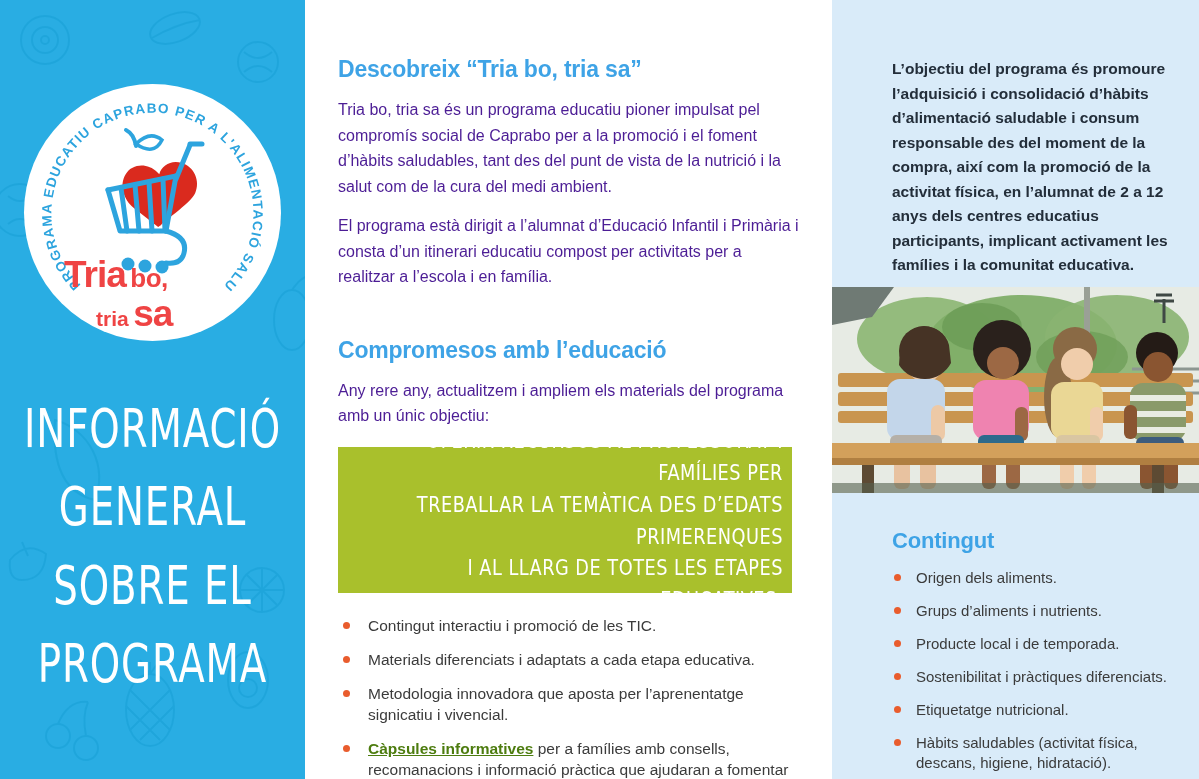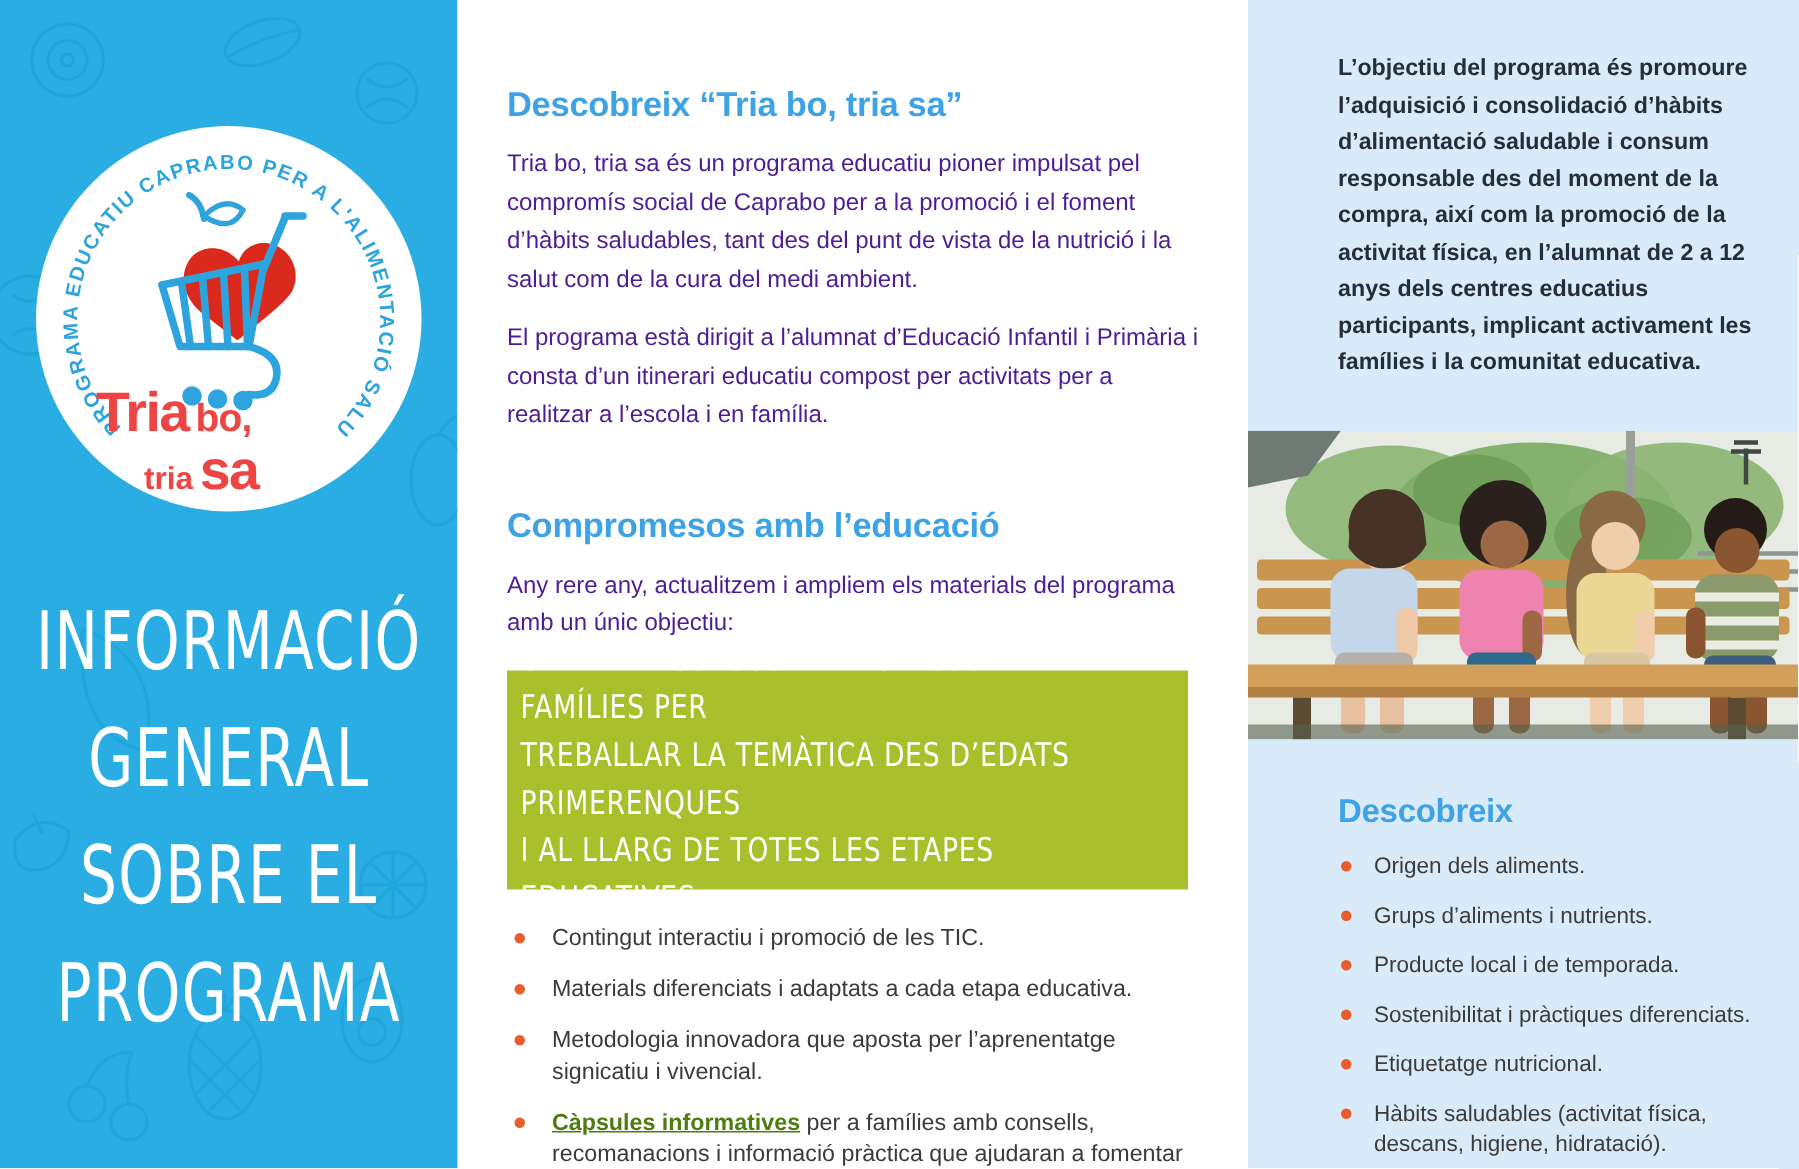--- a/index.html
+++ b/index.html
@@ -21,31 +21,31 @@
                  font-family:"DejaVu Sans", sans-serif;
                  transform:scale(0.88,1.22); transform-origin:top center; }
 
   
   .middle-panel { position:absolute; left:305px; top:0; width:527px; height:574px; background:#ffffff; padding:0 32px 0 33px; }
   .h-blue { color:#3ea3e6; font-weight:bold; font-size:23px; letter-spacing:-0.2px; }
   .mid-h1 { margin-top:56px; }
   .body-p { margin-top:14px; color:#4c1d95; font-size:16px; line-height:25.5px; }
   .mid-h2 { margin-top:47px; }
   .highlight-box { margin-top:18px; width:454px; height:146px; background:#a9c02c; color:#ffffff;
-                   display:flex; flex-direction:column; justify-content:center; text-align:left; }
+                   display:flex; flex-direction:column; justify-content:center; text-align:right; }
   .highlight-inner { transform:scale(0.96,1.18); letter-spacing:0.5px; font-size:18.5px; line-height:27px;
                      font-family:"DejaVu Sans", sans-serif; font-weight:400; }
   ul.bullets { list-style:none; margin-top:22px; }
   ul.bullets li { position:relative; padding-left:30px; margin-bottom:13px; color:#3b3b3b; font-size:15.5px; line-height:21px; }
   ul.bullets li::before { content:""; position:absolute; left:5px; top:7px; width:7px; height:7px; border-radius:50%; background:#e95c2d; }
   a.caps-link { color:#4d7c0f; font-weight:bold; text-decoration:underline; }
 
   
   .right-panel { position:absolute; left:832px; top:0; width:367px; height:779px; background:#d9ebf9; }
-  .objective { position:absolute; left:60px; top:34px; width:282px; color:#232e3a; font-weight:bold;
+  .objective { position:absolute; left:60px; top:57px; width:282px; color:#232e3a; font-weight:bold;
                font-size:15.5px; line-height:24.5px; }
   .photo { position:absolute; left:0; top:287px; width:367px; height:206px; overflow:hidden; }
   .contents-block { position:absolute; left:60px; top:528px; width:290px; }
   .contents-h { font-size:22px; }
   ul.contents-list { list-style:none; margin-top:14px; }
   ul.contents-list li { position:relative; padding-left:24px; margin-bottom:13px; color:#3b3b3b; font-size:15px; line-height:20px; }
   ul.contents-list li::before { content:""; position:absolute; left:2px; top:6px; width:7px; height:7px; border-radius:50%; background:#e95c2d; }
 </style>
 </head>
 <body>
@@ -242,21 +242,21 @@
 
         <rect x="0" y="156" width="367" height="15" fill="#d3a05b"></rect>
         <rect x="0" y="171" width="367" height="7" fill="#b07f41"></rect>
         <rect x="30" y="178" width="12" height="28" fill="#5d4a33"></rect>
         <rect x="320" y="178" width="12" height="28" fill="#5d4a33"></rect>
         <rect x="0" y="196" width="367" height="10" fill="#55604f" opacity="0.6"></rect>
       </svg>
     </div>
 
     <div class="contents-block">
-      <h2 class="h-blue contents-h">Descobreix</h2>
+      <h2 class="h-blue contents-h">Contingut</h2>
       <ul class="contents-list">
         <li>Origen dels aliments.</li>
         <li>Grups d’aliments i nutrients.</li>
         <li>Producte local i de temporada.</li>
         <li>Sostenibilitat i pràctiques diferenciats.</li>
         <li>Etiquetatge nutricional.</li>
         <li>Hàbits saludables (activitat física, descans, higiene, hidratació).</li>
       </ul>
     </div>
   </aside>

